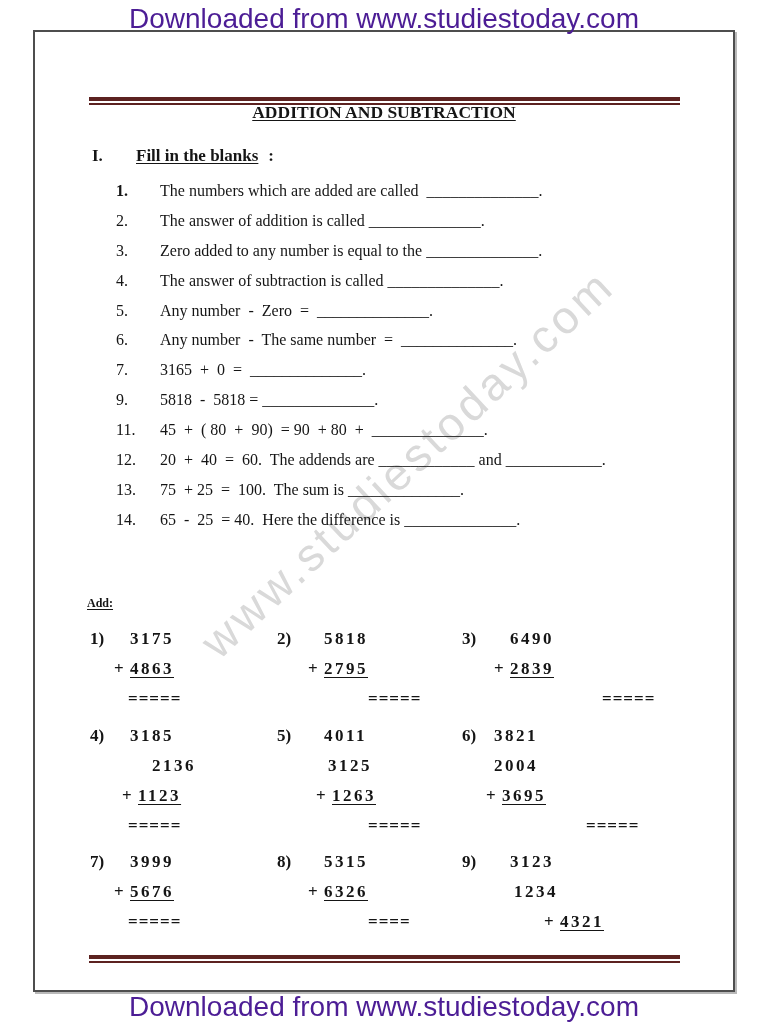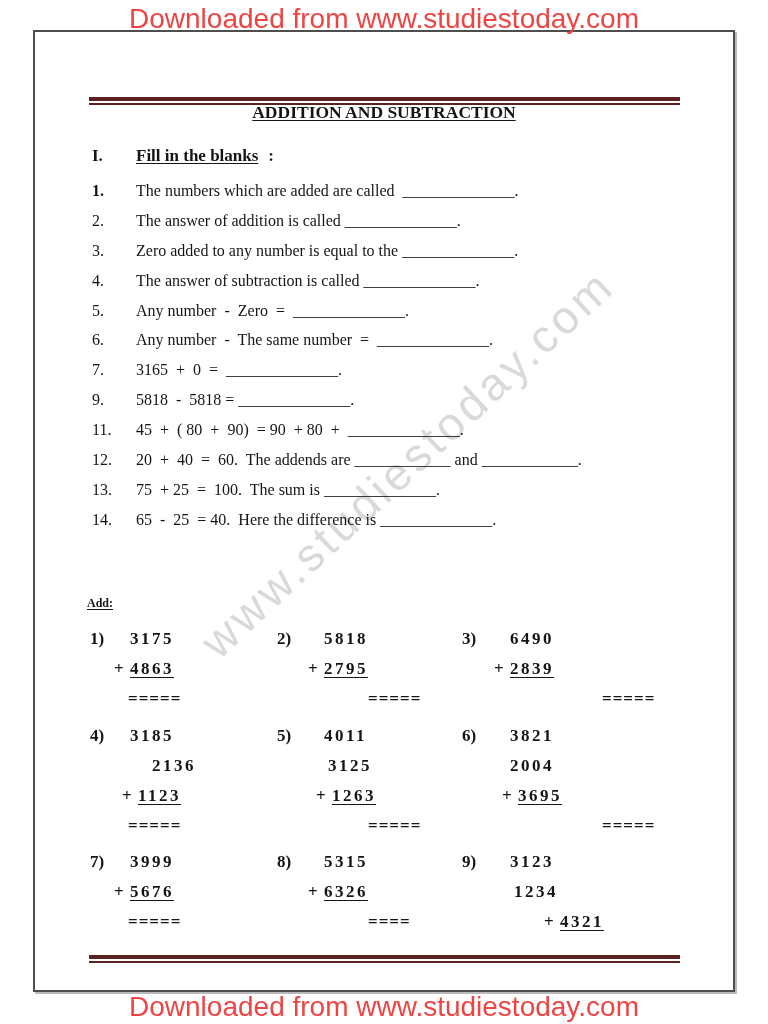--- a/index.html
+++ b/index.html
@@ -4,21 +4,21 @@
 <style>
   html,body { margin:0; padding:0; }
   body {
     width:768px; height:1024px; position:relative; overflow:hidden;
     background:#ffffff; color:#151515;
     font-family:"Liberation Serif", serif;
   }
   .banner {
     position:absolute; left:0; width:768px; text-align:center;
     font-family:"Liberation Sans", sans-serif; font-size:28px;
-    color:#ef4444; white-space:nowrap; z-index:5;
+    color:#4c1d95; white-space:nowrap; z-index:5;
   }
   .banner-top { top:3px; }
   .banner-bottom { top:991px; }
   .pagebox {
     position:absolute; left:33px; top:30px; width:698px; height:958px;
     border:2px solid #4e4e4e; box-shadow:2px 2px 0 #b9b9b9;
     background:transparent; z-index:1;
   }
   .rule {
     position:absolute; left:89px; width:591px; height:2px;
@@ -39,21 +39,21 @@
   .doc-title span { text-decoration:underline; text-underline-offset:2px; }
   .sechead {
     position:absolute; left:92px; top:141px; height:30px; line-height:30px;
     font-size:17px; font-weight:bold; z-index:2; white-space:pre;
   }
   .sechead .numeral { display:inline-block; width:44px; }
   .sechead .h { text-decoration:underline; text-underline-offset:2px; }
   .sechead .colon { margin-left:10px; }
   .items { position:absolute; left:0; top:176px; width:768px; z-index:2; }
   .item {
-    height:29.9px; line-height:29.9px; padding-left:92px;
+    height:29.9px; line-height:29.9px; padding-left:116px;
     font-size:16px; white-space:pre-wrap;
   }
   .item .n { display:inline-block; width:44px; }
   .item-first .n { font-weight:bold; }
   .addhead {
     position:absolute; left:87px; top:596px; font-size:12px; font-weight:bold;
     text-decoration:underline; text-underline-offset:2px; z-index:2;
   }
   .prob {
     position:absolute; font-size:17px; font-weight:bold; line-height:30px; z-index:2;
@@ -136,21 +136,21 @@
   <span class="plabel">5)</span>
   <div class="pcol" style="left:47px">
     <div class="ln numtxt">4011</div>
     <div class="ln numtxt" style="margin-left:4px">3125</div>
     <div class="ln" style="margin-left:8px"><span class="plus">+</span><span class="numtxt ul">1263</span></div>
     <div class="ln eq" style="margin-left:44px">=====</div>
   </div>
 </div>
 <div class="prob" style="left:462px;top:721px">
   <span class="plabel">6)</span>
-  <div class="pcol" style="left:48px">
+  <div class="pcol" style="left:32px">
     <div class="ln numtxt">3821</div>
     <div class="ln numtxt" style="">2004</div>
     <div class="ln" style="margin-left:8px"><span class="plus">+</span><span class="numtxt ul">3695</span></div>
     <div class="ln eq" style="margin-left:92px">=====</div>
   </div>
 </div>
 
 <div class="prob" style="left:90px;top:847px">
   <span class="plabel">7)</span>
   <div class="pcol" style="left:40px">

